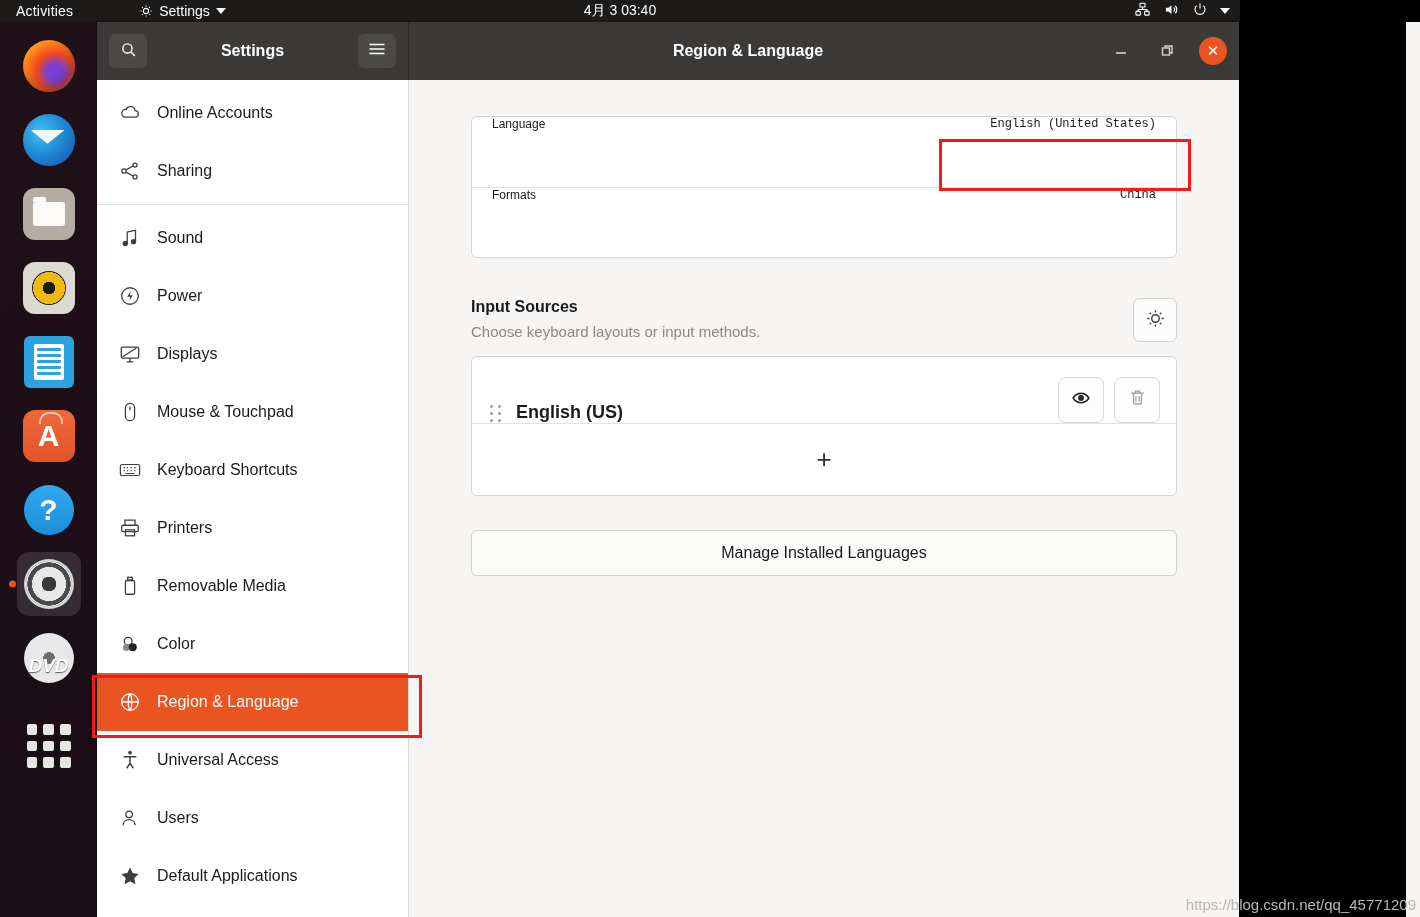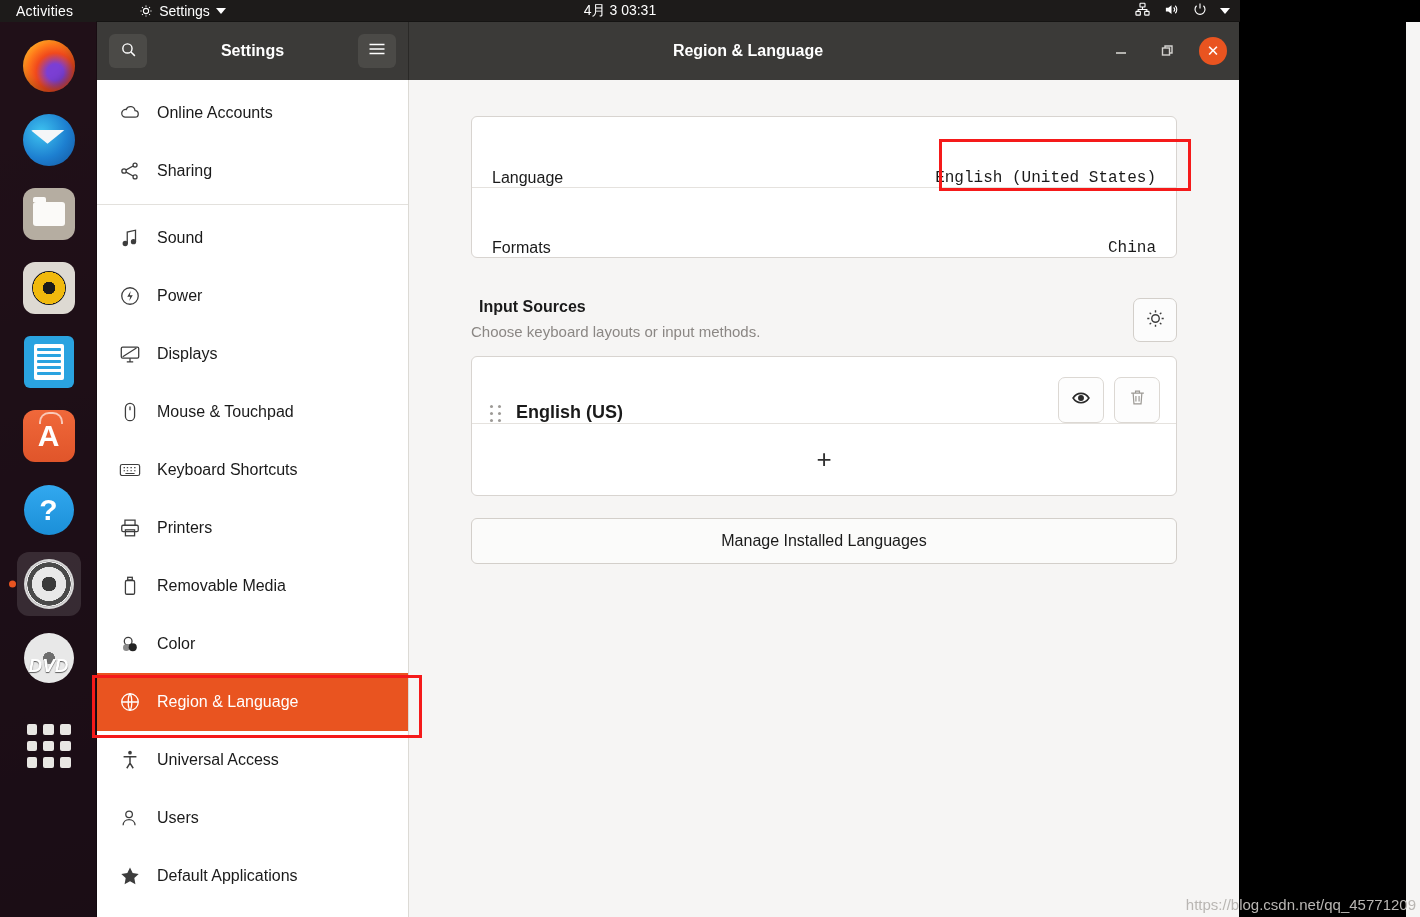--- a/index.html
+++ b/index.html
@@ -197,31 +197,31 @@
   .side-item.selected { background: #e95420; color: #ffffff; }
   .side-item.selected .s-icon { color: #ffffff; }
   .side-sep { height: 1px; background: #e3e1dd; margin: 4px 0; }
 
   
   .content { flex: 1; background: #f6f5f4; padding: 36px 62px 0 62px; position: relative; }
   .card {
     background: #ffffff; border: 1px solid #d8d4d0; border-radius: 6px; overflow: hidden;
   }
   .row {
-    display: flex; align-items: flex-end; justify-content: space-between;
-    height: 70px; padding: 0 20px; font-size: 16px; color: #1a1a1a; cursor: pointer; gap: 28px;
+    display: flex; align-items: flex-start; justify-content: space-between;
+    height: 70px; padding: 0 20px; font-size: 12px; color: #1a1a1a; cursor: pointer; gap: 28px;
   }
   .row + .row { border-top: 1px solid #e5e2de; }
   .row .value { color: #1a1a1a; font-family: Liberation Mono, monospace; }
 
   .section-head {
     display: flex; align-items: flex-start; justify-content: space-between;
     margin-top: 40px; margin-bottom: 14px;
   }
-  .section-title { font-size: 16px; font-weight: bold; color: #1a1a1a; margin-left: 8px; }
+  .section-title { font-size: 16px; font-weight: bold; color: #1a1a1a; }
   .section-sub { font-size: 15px; color: #8b8784; margin-top: 7px; }
   .sq-btn {
     width: 44px; height: 44px; border: 1px solid #d3cfca; border-radius: 7px;
     background: #fcfcfc; display: flex; align-items: center; justify-content: center;
     cursor: pointer; color: #3d3d3d;
   }
 
   .is-row {
     display: flex; align-items: flex-end; height: 66px; padding: 0 16px 0 18px;
     font-size: 18px; color: #1a1a1a; font-weight: bold;
@@ -236,21 +236,21 @@
     width: 46px; height: 46px; border: 1px solid #dcd8d3; border-radius: 7px;
     background: #fdfdfd; display: flex; align-items: center; justify-content: center;
     cursor: pointer; color: #2a2a2a;
   }
   .add-row {
     height: 72px; border-top: 1px solid #e5e2de;
     display: flex; align-items: center; justify-content: center;
     font-size: 26px; color: #303030; cursor: pointer; font-weight: 300;
   }
   .manage-btn {
-    margin-top: 22px; height: 46px; border: 1px solid #d3cfca; border-radius: 6px;
+    margin-top: 34px; height: 46px; border: 1px solid #d3cfca; border-radius: 6px;
     background: #fbfbfa; display: flex; align-items: center; justify-content: center;
     font-size: 16px; color: #1a1a1a; cursor: pointer;
   }
 
   
   .annot {
     position: absolute; border: 3px solid #f51a1a; pointer-events: none; z-index: 60;
   }
 
   
@@ -274,21 +274,21 @@
     <div class="topbar-appmenu">
       <span class="app-gear">
         <svg width="14" height="14" viewBox="0 0 24 24" fill="none" stroke="#ffffff" stroke-width="1.8">
           <circle cx="12" cy="12" r="4.5"></circle>
           <path d="M12 2.5v2M12 19.5v2M2.5 12h2M19.5 12h2M5.2 5.2l1.4 1.4M17.4 17.4l1.4 1.4M18.8 5.2l-1.4 1.4M6.6 17.4l-1.4 1.4"></path>
         </svg>
       </span>
       <span>Settings</span>
       <span class="caret-down"></span>
     </div>
-    <div class="topbar-clock">4月 3  03:31</div>
+    <div class="topbar-clock">4月 3  03:40</div>
     <div class="topbar-status">
       <span>
         <svg width="17" height="15" viewBox="0 0 24 24" fill="none" stroke="#ffffff" stroke-width="1.8">
           <rect x="8" y="2" width="8" height="6" rx="1"></rect>
           <rect x="1.5" y="15" width="7" height="6" rx="1"></rect>
           <rect x="15.5" y="15" width="7" height="6" rx="1"></rect>
           <path d="M12 8v4M5 15v-3h14v3"></path>
         </svg>
       </span>
       <span>

